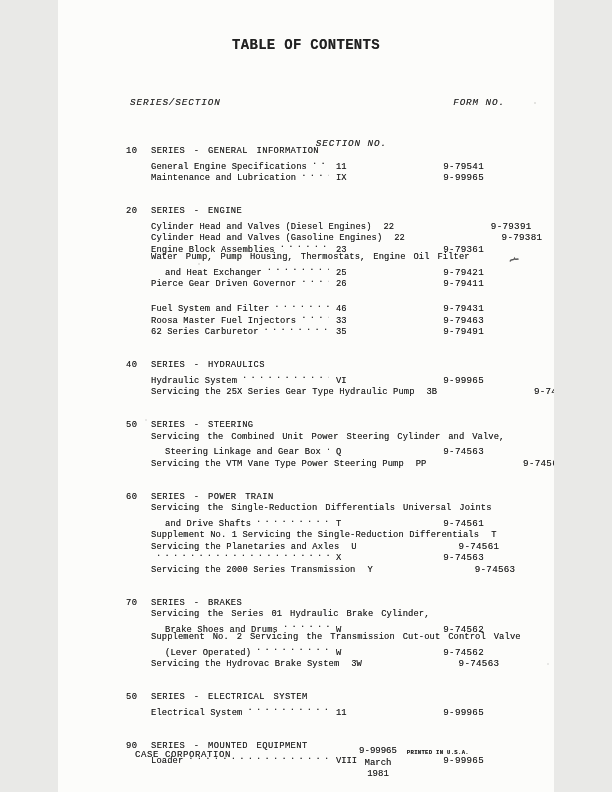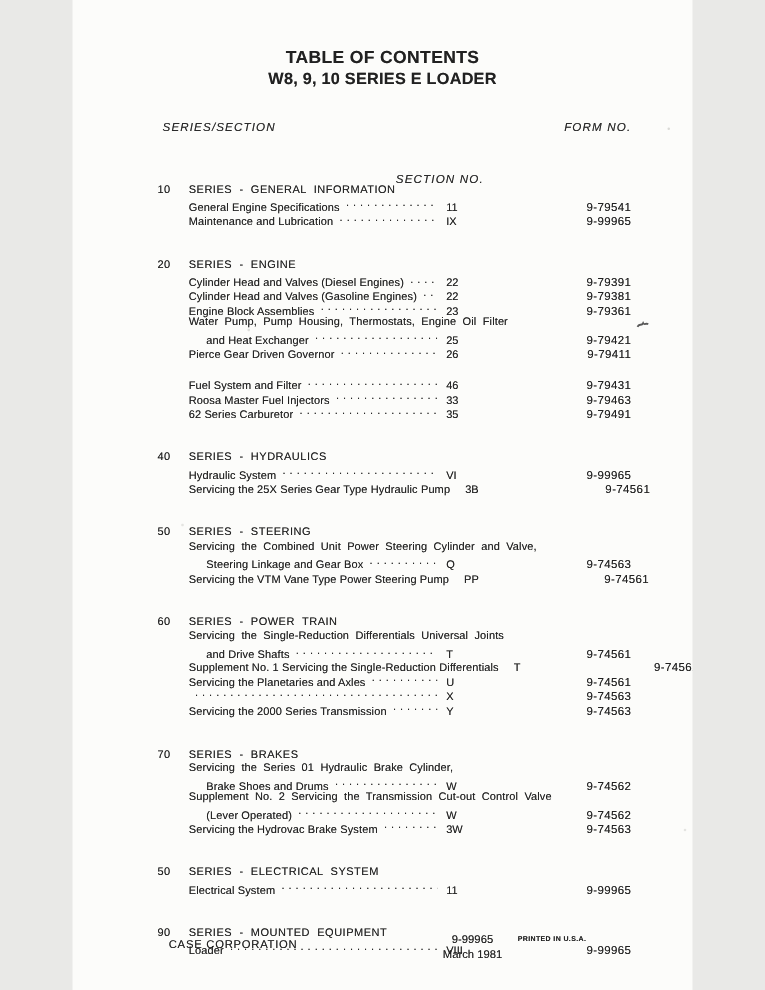--- a/index.html
+++ b/index.html
@@ -1,40 +1,40 @@
 <!DOCTYPE html>
 <html><head>
 <meta charset="utf-8">
 <style>
   html,body{margin:0;padding:0;background:#e9e9e7;}
   .page{
     position:relative;width:496px;height:792px;margin:0 auto;
     background:#fcfcfa;overflow:hidden;
-    font-family:Liberation Sans, sans-serif;
+    font-family:Liberation Mono, monospace;
     color:#212121;
     text-shadow:0 0 0.35px rgba(25,25,25,0.55);
   }
   
   .doc-header{position:absolute;top:37px;left:0;right:0;text-align:center;}
   .doc-title{font-size:14px;font-weight:bold;letter-spacing:0.3px;}
   .doc-subtitle{font-size:13px;font-weight:bold;letter-spacing:0.2px;margin-top:2px;}
   
   .col-headers{position:absolute;top:97px;left:0;right:0;height:12px;
     font-style:italic;font-size:9.3px;letter-spacing:0.9px;color:#2a2a2a;}
   .ch-left{position:absolute;left:72px;}
   .ch-mid{position:absolute;right:167px;margin-top:41px;}
   .ch-right{position:absolute;right:49px;}
   
   .sections{position:absolute;top:120px;left:0;right:0;font-size:8.8px;}
   .section{margin-top:14px;}
   .section:first-child{margin-top:0;}
   .sec-heading{margin-left:68px;height:11.4px;line-height:11.4px;
     letter-spacing:0.4px;word-spacing:3px;margin-top:26px;}
   .sec-num{display:inline-block;width:25px;}
-  .row{display:flex;align-items:baseline;margin-left:93px;padding-right:49px;
+  .row{display:flex;align-items:baseline;margin-left:93px;padding-right:70px;
     height:11.4px;line-height:11.4px;}
   .row .text{white-space:nowrap;letter-spacing:0.1px;}
   .row .text.wide{word-spacing:2.5px;}
   .row .text.indent{padding-left:14px;}
   .leader{flex:1 1 auto;position:relative;overflow:hidden;height:11.4px;
     margin-left:5px;margin-right:2px;}
   .leader::after{
     content:"..........................................................................................................";
     position:absolute;left:0;bottom:0;white-space:nowrap;
     letter-spacing:3.2px;font-size:8.8px;color:#262626;}
@@ -61,21 +61,20 @@
   .sp3{left:489px;top:663px;width:2px;height:1.5px;opacity:.25;}
   .sp4{left:87px;top:419px;width:1.5px;height:1.5px;opacity:.25;}
 </style>
 </head>
 <body>
 
 <div class="page">
 
   <div class="doc-header">
     <div class="doc-title">TABLE OF CONTENTS</div>
-    <div class="doc-subtitle">W8, 9, 10 SERIES E LOADER</div>
   </div>
 
   <div class="col-headers">
     <span class="ch-left">SERIES/SECTION</span>
     <span class="ch-mid">SECTION NO.</span>
     <span class="ch-right">FORM NO.</span>
   </div>
 
   <div class="sections">
       <div class="section">

